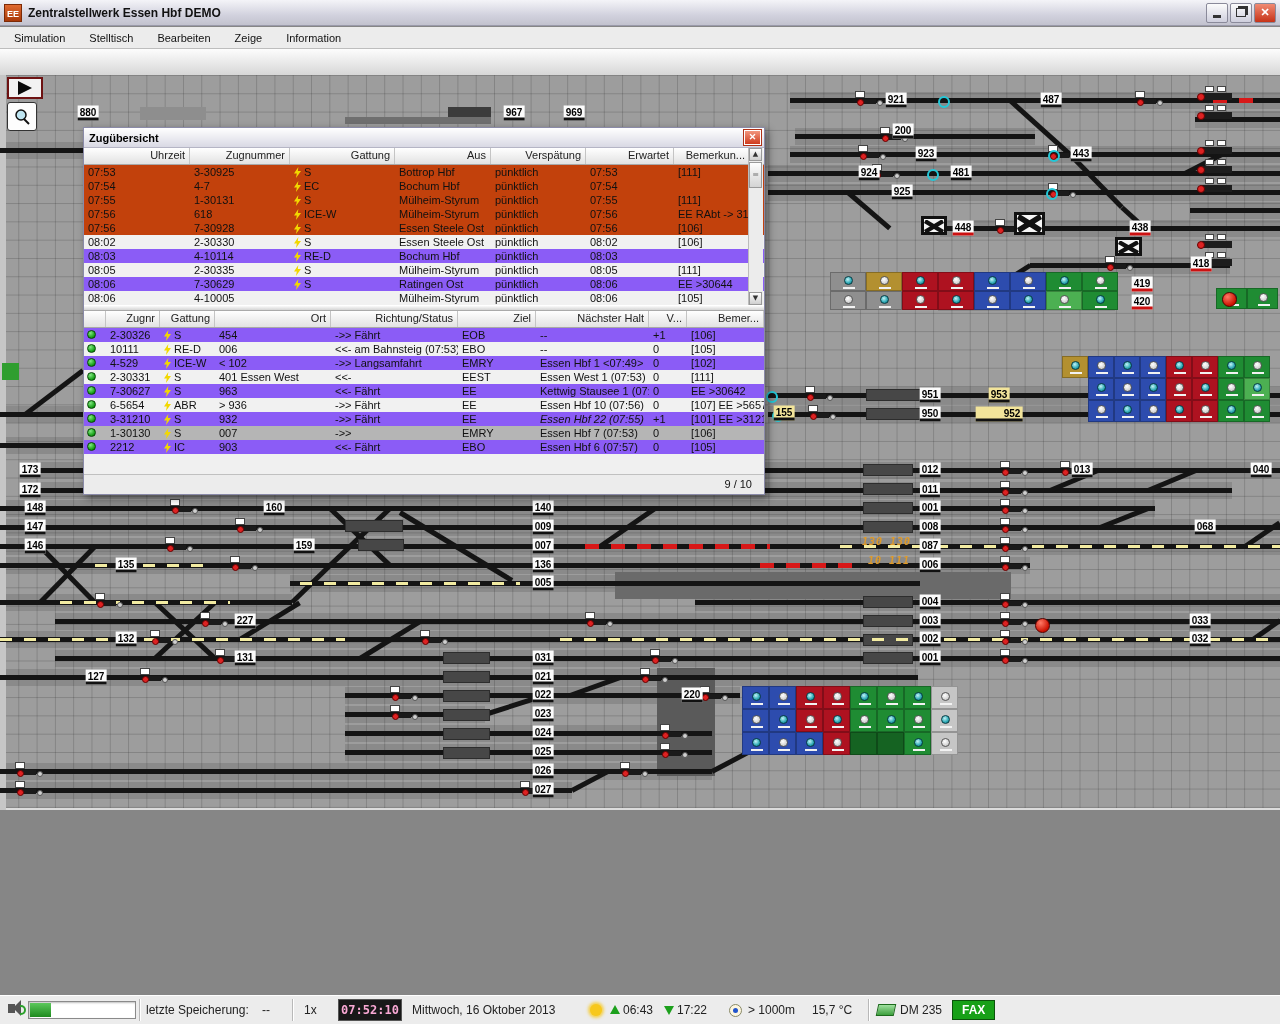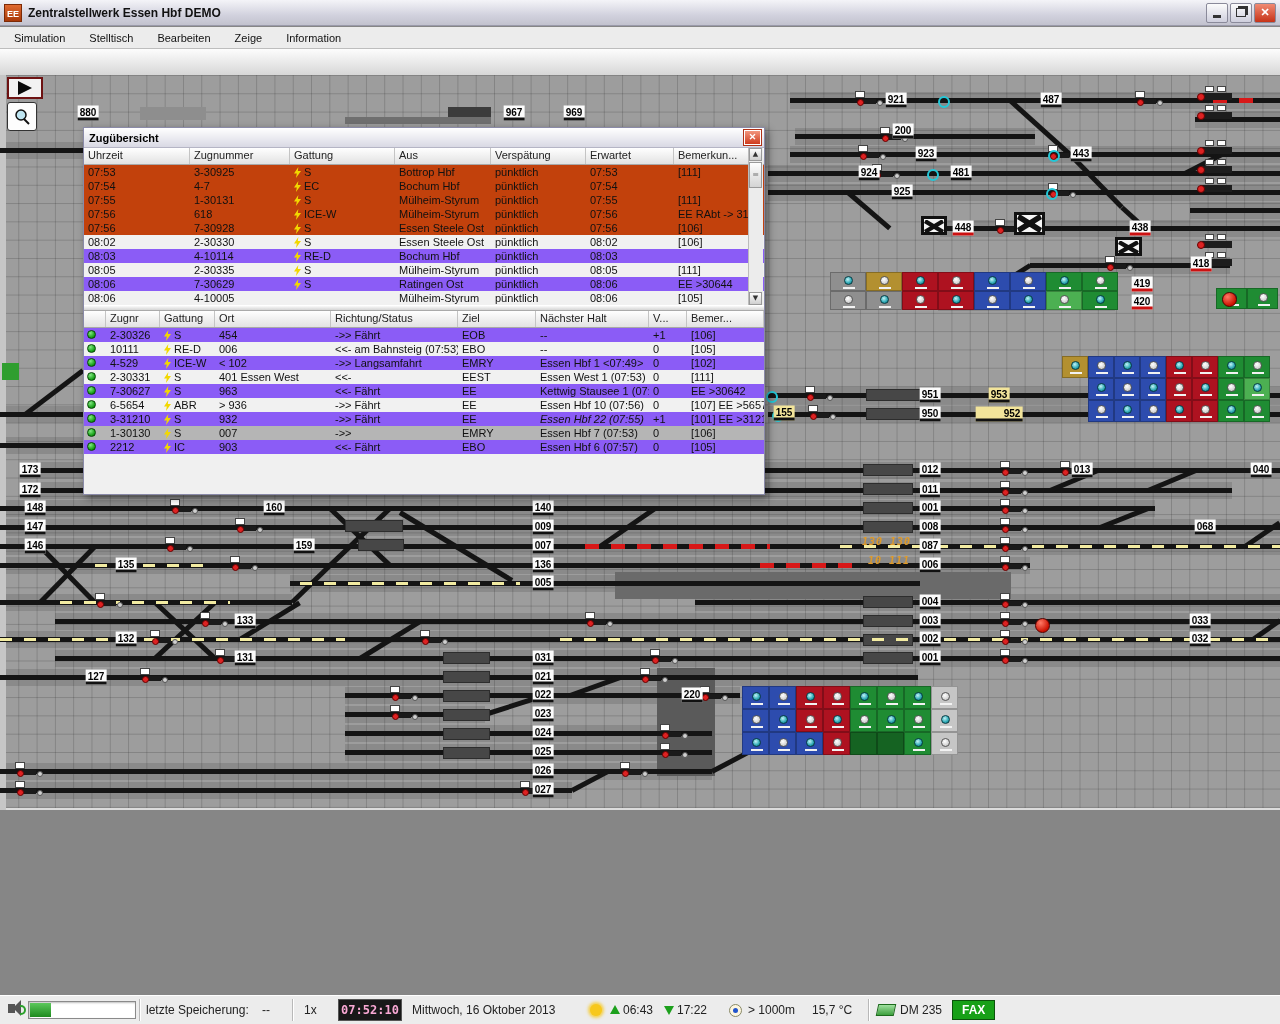--- a/index.html
+++ b/index.html
@@ -73,21 +73,21 @@
     border:1px solid #333;border-radius:3px;z-index:6;display:flex;align-items:center;justify-content:center;}
   
   #zwin{position:absolute;left:83px;top:127px;width:682px;height:368px;background:#f0f0f0;
     border:1px solid #8a8aa8;box-shadow:3px 3px 8px rgba(0,0,0,.45);z-index:20;box-sizing:border-box;}
   #zwin-title{height:19px;background:linear-gradient(#ffffff,#d9d9e4);border-bottom:1px solid #b5b5c5;
     display:flex;align-items:center;padding:0 3px 0 5px;}
   #zwin-title span.t{font:700 11px "Liberation Sans",sans-serif;color:#000;}
   #zwin-close{margin-left:auto;width:15px;height:13px;background:linear-gradient(#f2967e,#cf3b1d);
     border:1px solid #fff;outline:1px solid #b03015;color:#fff;font:700 9px/12px "Liberation Sans",sans-serif;
     text-align:center;}
-  .thead{display:flex;height:16px;background:linear-gradient(#ffffff,#e2e2e2);border-bottom:1px solid #a8a8a8;}
+  .thead{display:flex;height:16px;background:linear-gradient(#ffffff,#e2e2e2);border-bottom:1px solid #a8a8a8;text-align:right;}
   .th{font:11px/15px "Liberation Sans",sans-serif;color:#222;padding:0 4px;border-right:1px solid #c4c4c4;
     box-sizing:border-box;white-space:nowrap;overflow:hidden;flex-shrink:0;}
   .tr{display:flex;height:14px;background:#8b5cf6;}
   .tr.alt{background:#f1f1f1;}
   .tr.hl{background:#c2410c;}
   .tr.sel{background:#b5b5b5;}
   .td{font:11px/14px "Liberation Sans",sans-serif;color:#111;padding:0 4px;box-sizing:border-box;
     white-space:nowrap;overflow:hidden;flex-shrink:0;}
   .bolt{display:inline-block;width:7px;height:11px;background:#f2d800;vertical-align:-2px;margin-right:3px;
     clip-path:polygon(62% 0,0 58%,40% 58%,28% 100%,100% 36%,55% 36%);}
@@ -320,21 +320,21 @@
     <div class="lbl yellow" style="left: 999px; top: 339px; transform: translate(-50%, -50%); padding-left: 28px;">952</div>
     <div class="lbl yellow" style="left: 784px; top: 338px; transform: translate(-50%, -50%);">155</div>
     <div class="lbl" style="left: 30px; top: 395px; transform: translate(-50%, -50%);">173</div>
     <div class="lbl" style="left: 30px; top: 415px; transform: translate(-50%, -50%);">172</div>
     <div class="lbl" style="left: 35px; top: 433px; transform: translate(-50%, -50%);">148</div>
     <div class="lbl" style="left: 35px; top: 452px; transform: translate(-50%, -50%);">147</div>
     <div class="lbl" style="left: 35px; top: 471px; transform: translate(-50%, -50%);">146</div>
     <div class="lbl" style="left: 274px; top: 433px; transform: translate(-50%, -50%);">160</div>
     <div class="lbl" style="left: 304px; top: 471px; transform: translate(-50%, -50%);">159</div>
     <div class="lbl" style="left: 126px; top: 490px; transform: translate(-50%, -50%);">135</div>
-    <div class="lbl" style="left: 245px; top: 546px; transform: translate(-50%, -50%);">133</div>
+    <div class="lbl" style="left: 245px; top: 546px; transform: translate(-50%, -50%);">227</div>
     <div class="lbl" style="left: 126px; top: 564px; transform: translate(-50%, -50%);">132</div>
     <div class="lbl" style="left: 245px; top: 583px; transform: translate(-50%, -50%);">131</div>
     <div class="lbl" style="left: 96px; top: 602px; transform: translate(-50%, -50%);">127</div>
     <div class="lbl" style="left: 543px; top: 433px; transform: translate(-50%, -50%);">140</div>
     <div class="lbl" style="left: 543px; top: 452px; transform: translate(-50%, -50%);">009</div>
     <div class="lbl" style="left: 543px; top: 471px; transform: translate(-50%, -50%);">007</div>
     <div class="lbl" style="left: 543px; top: 490px; transform: translate(-50%, -50%);">136</div>
     <div class="lbl" style="left: 543px; top: 508px; transform: translate(-50%, -50%);">005</div>
     <div class="lbl" style="left: 543px; top: 583px; transform: translate(-50%, -50%);">031</div>
     <div class="lbl" style="left: 543px; top: 602px; transform: translate(-50%, -50%);">021</div>
@@ -1166,20 +1166,23 @@
         <div class="td" style="width: 54px;">2212</div>
         <div class="td" style="width: 55px;"><span class="bolt"></span>IC</div>
         <div class="td" style="width: 116px;">903</div>
         <div class="td" style="width: 127px;">&lt;&lt;- Fährt</div>
         <div class="td" style="width: 78px;">EBO</div>
         <div class="td" style="width: 113px;">Essen Hbf 6 (07:57)</div>
         <div class="td" style="width: 38px;">0</div>
         <div class="td" style="width: 77px;">[105]</div>
       </div>
     </div>
+  <div id="zwin-foot">
+    <span>9 / 10</span>
+  </div>
 </div>
 
 <div id="statusbar">
   <span class="spk"></span>
   <span class="spk-arc" style="left:20px;top:9px;width:6px;height:10px;"></span>
   <div id="sb-progress">
       <div class="fill"></div>
     </div>
   <div class="sb-sep" style="left:139px;"></div>
   <span class="sb-text" style="left:146px;">letzte Speicherung:</span>

